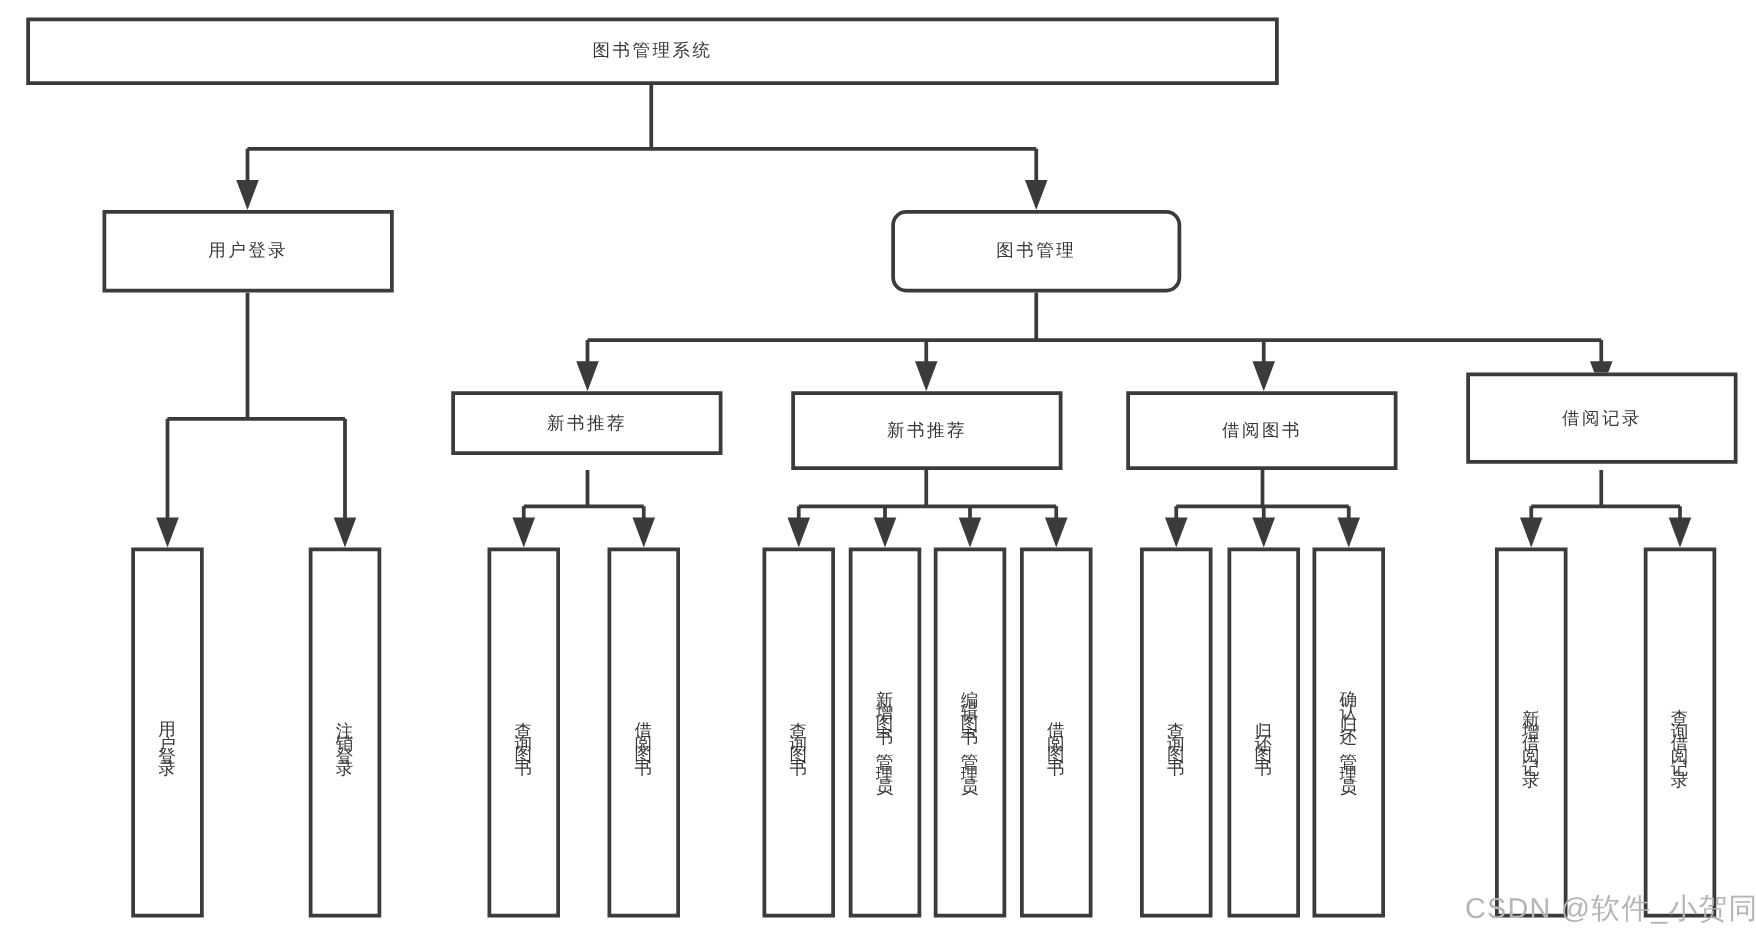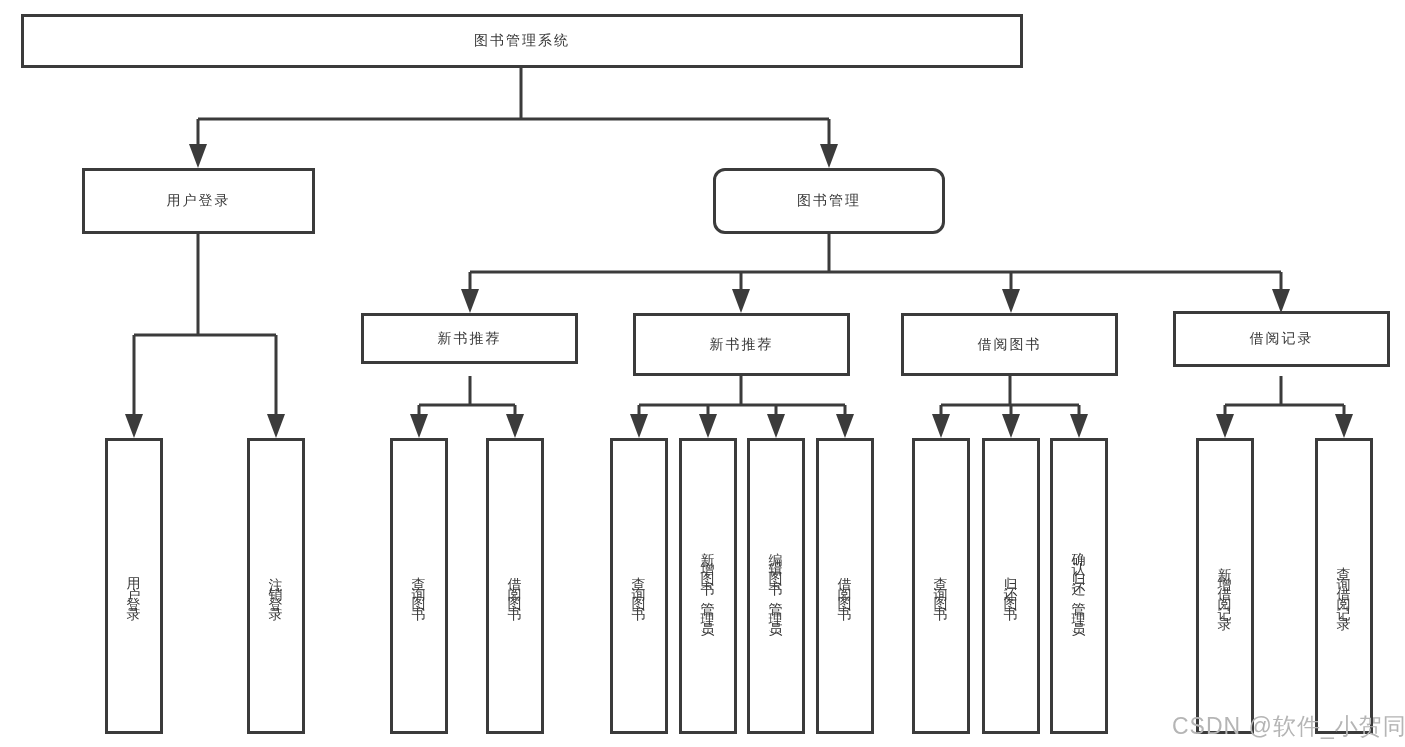--- a/index.html
+++ b/index.html
@@ -92,21 +92,21 @@
   </svg>
 
   <div class="node" style="left:21px;top:14px;width:1002px;height:54px;">图书管理系统</div>
 
   <div class="node" style="left:82px;top:168px;width:233px;height:66px;">用户登录</div>
   <div class="node" style="left:713px;top:168px;width:232px;height:66px;border-radius:12px;">图书管理</div>
 
   <div class="node" style="left:361px;top:313px;width:217px;height:51px;">新书推荐</div>
   <div class="node" style="left:633px;top:313px;width:217px;height:63px;">新书推荐</div>
   <div class="node" style="left:901px;top:313px;width:217px;height:63px;">借阅图书</div>
-  <div class="node" style="left:1173px;top:311px;width:217px;height:56px;text-align:right;">借阅记录</div>
+  <div class="node" style="left:1173px;top:298px;width:217px;height:73px;text-align:right;">借阅记录</div>
 
   <div class="node leaf" style="left:105px;top:438px;width:58px;height:296px;">用户登录</div>
   <div class="node leaf" style="left:247px;top:438px;width:58px;height:296px;">注销登录</div>
 
   <div class="node leaf" style="left:390px;top:438px;width:58px;height:296px;">查询图书</div>
   <div class="node leaf" style="left:486px;top:438px;width:58px;height:296px;">借阅图书</div>
 
   <div class="node leaf" style="left:610px;top:438px;width:58px;height:296px;">查询图书</div>
   <div class="node leaf" style="left:679px;top:438px;width:58px;height:296px;">新增图书（管理员）</div>
   <div class="node leaf" style="left:747px;top:438px;width:58px;height:296px;">编辑图书（管理员）</div>

